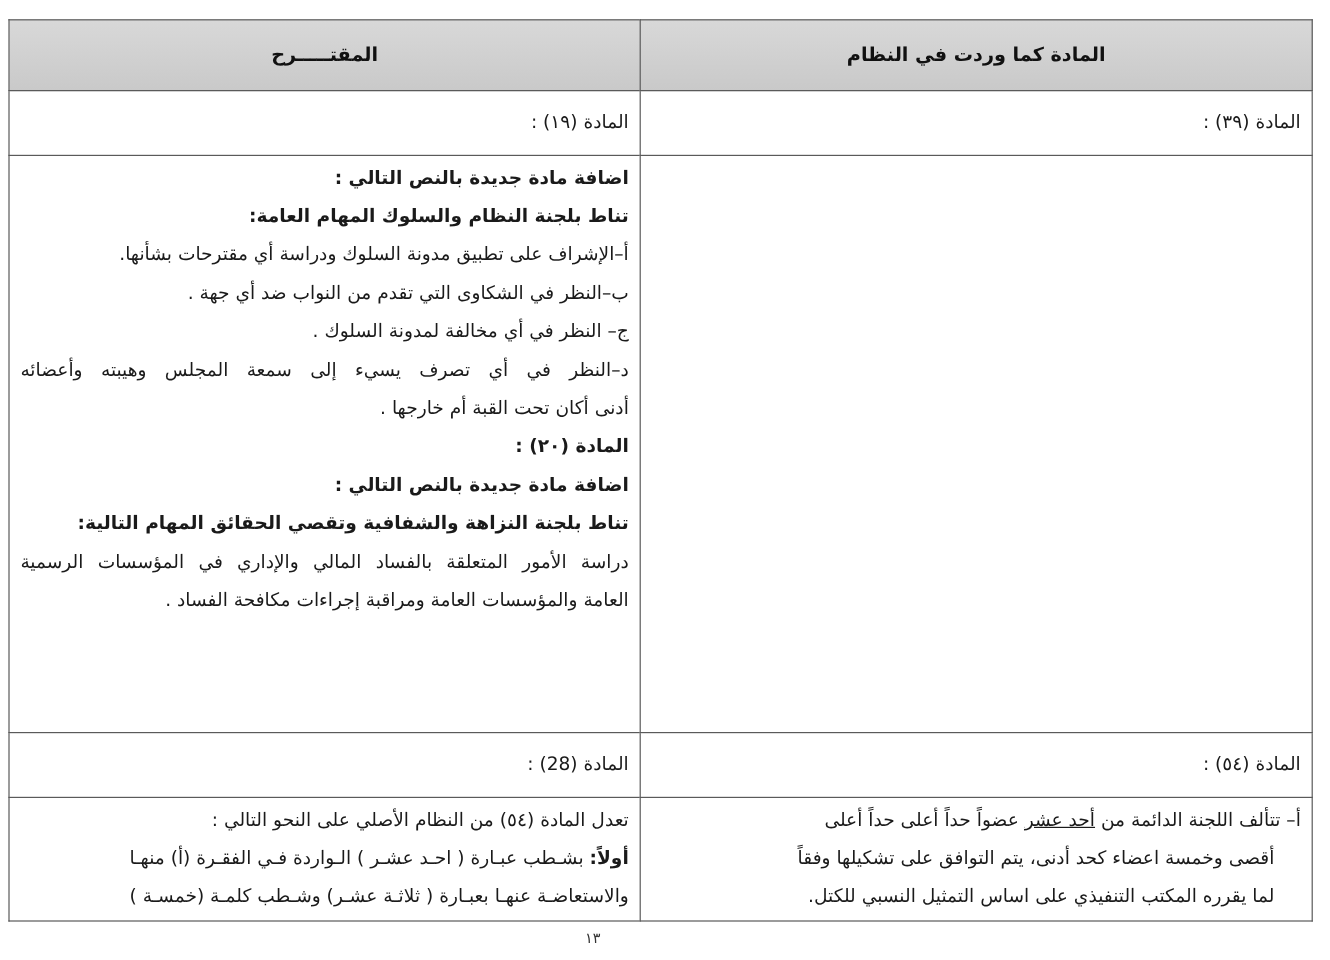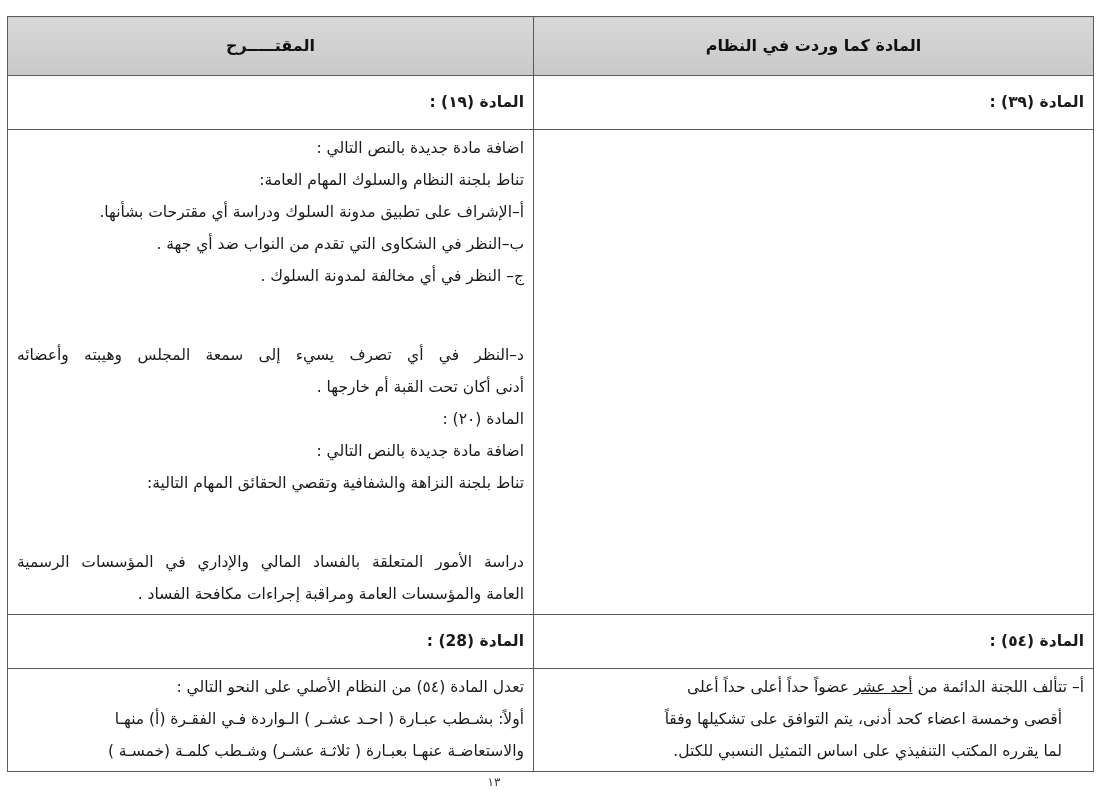--- a/index.html
+++ b/index.html
@@ -16,24 +16,24 @@
     border: 1.3px solid #5a5a5a; vertical-align: top; padding: 10px 9px;
     text-align: right; font-size: 15.5px; line-height: 32px;
   }
   table.cmp th {
     background: #cfcfcf; font-weight: bold; text-align: center; height: 38px;
     line-height: 38px; font-size: 16px; color: #111;
     background-image: linear-gradient(180deg, #d8d8d8 0%, #c9c9c9 100%);
   }
   col.c-right { width: 560px; }
   col.c-left { width: 526px; }
-  .art { font-weight: bold; height: 33px; line-height: 33px; }
+  .art { font-weight: normal; height: 33px; line-height: 33px; }
   .line { display: block; white-space: nowrap; }
-  .b { font-weight: normal; }
-  .just { text-align: justify; text-align-last: justify; white-space: normal; margin-top: 47px; }
+  .b { font-weight: bold; }
+  .just { text-align: justify; text-align-last: justify; white-space: normal; }
   .body-cell { padding-top: 2px !important; padding-bottom: 4px !important; }
   .u { text-decoration: underline; }
   .indent { padding-right: 22px; }
   .pagenum {
     position: absolute; left: 0; width: 988px; top: 775px; text-align: center;
     font-size: 12px; color: #333;
   }
 </style>
 </head>
 <body>

